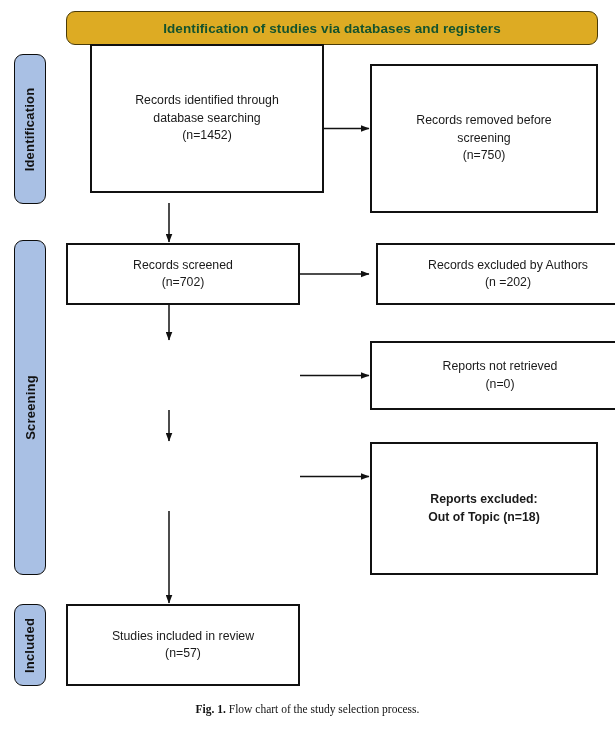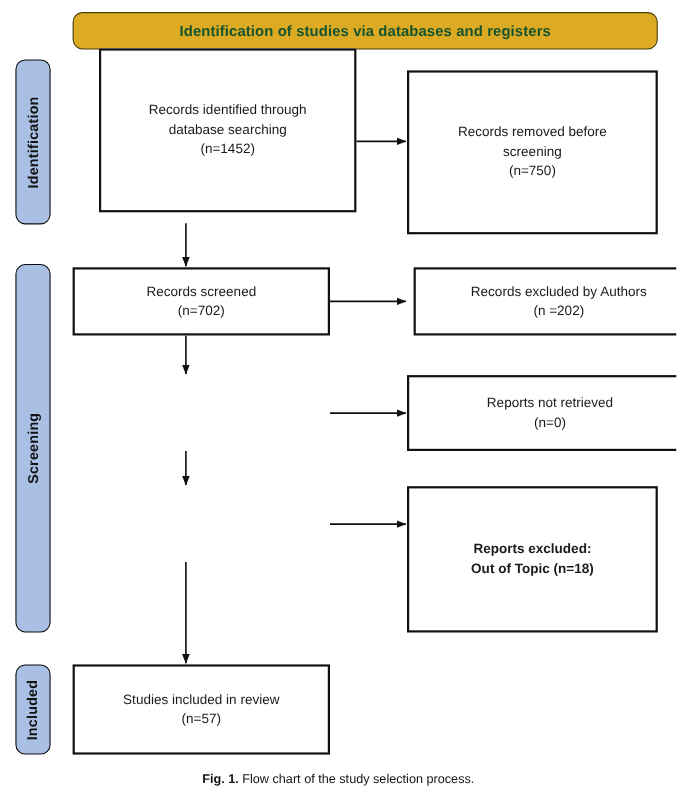--- a/index.html
+++ b/index.html
@@ -109,21 +109,21 @@
     pointer-events: none;
   }
 
   
   #figure-caption {
     position: absolute;
     left: 0;
     top: 703px;
     width: 615px;
     text-align: center;
-    font-family: Liberation Sans, sans-serif;
+    font-family: Liberation Serif, serif;
     font-size: 11.5px;
     color: #131313;
   }
   #figure-caption .caption-label {
     font-weight: bold;
   }
 </style>
 </head>
 <body>
 

